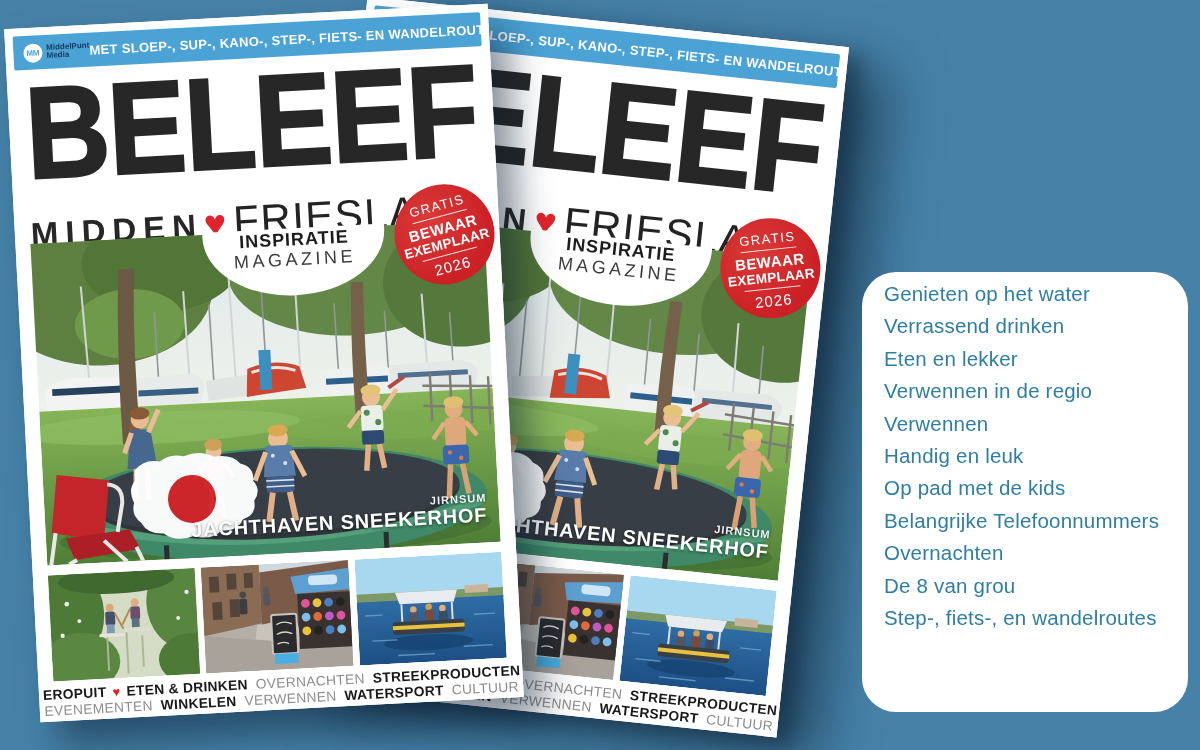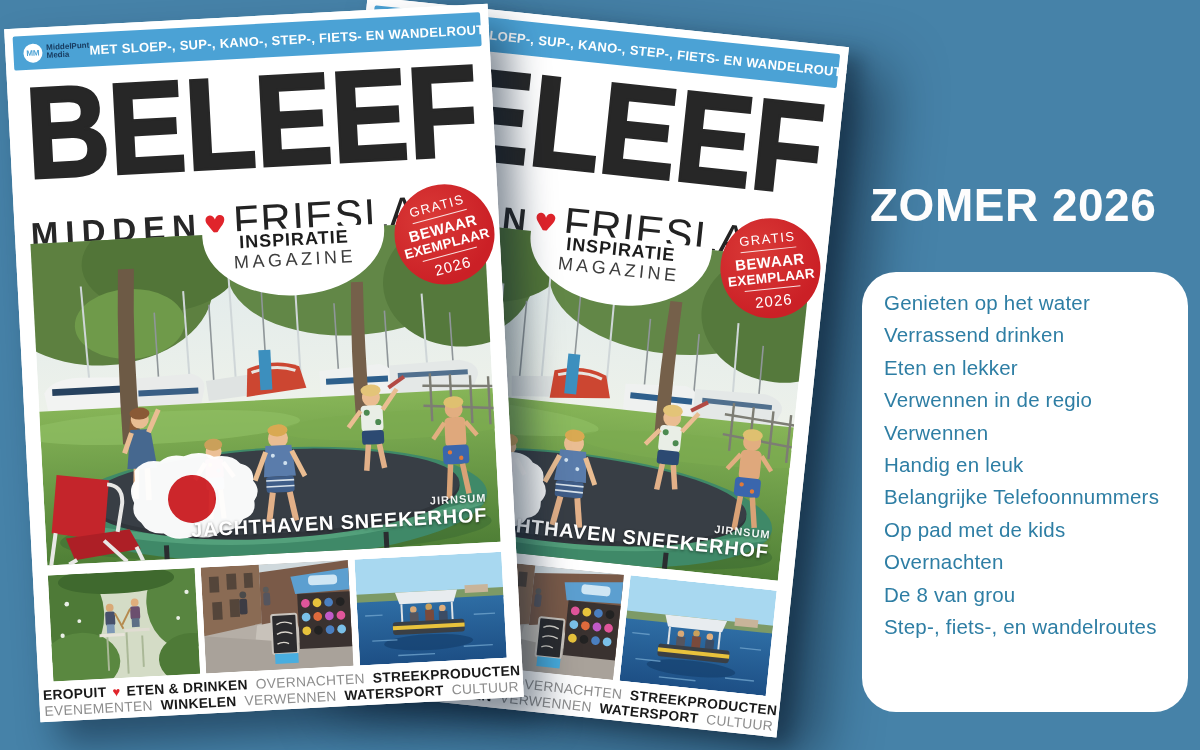--- a/index.html
+++ b/index.html
@@ -66,21 +66,21 @@
   .footercats{position:absolute;left:0;right:0;top:660px;text-align:center;line-height:16px;}
   .fline{white-space:nowrap;font-size:13.8px;letter-spacing:.3px;}
   .fb{font-weight:bold;color:#191919;margin:0 4px;}
   .fg{color:#8d8d8d;margin:0 4px;}
   .fheart{color:#E0242B;font-size:13px;margin:0 2px;}
 
   
   .panel-title{position:absolute;left:870px;top:178px;font-size:46px;font-weight:bold;color:#fdfdfd;
                letter-spacing:.5px;}
   .topics-card{position:absolute;left:862px;top:272px;width:326px;height:440px;background:#fff;
-               border-radius:34px;box-sizing:border-box;padding:15px 10px 0 22px;}
+               border-radius:34px;box-sizing:border-box;padding:6px 10px 0 22px;}
   .topics-card ul{list-style:none;margin:0;padding:0;}
   .topics-card li{font-size:20.5px;line-height:32.4px;color:#2E7EA4;letter-spacing:.2px;white-space:nowrap;}
 </style>
 </head>
 <body>
 
 <div class="stage">
 
   <div class="mag mag-back">
       <div class="cover">
@@ -763,30 +763,29 @@
           <span class="fb">EROPUIT</span><span class="fheart">♥</span><span class="fb">ETEN &amp; DRINKEN</span><span class="fg">OVERNACHTEN</span><span class="fb">STREEKPRODUCTEN</span>
         </div>
         <div class="fline">
           <span class="fg">EVENEMENTEN</span><span class="fb">WINKELEN</span><span class="fg">VERWENNEN</span><span class="fb">WATERSPORT</span><span class="fg">CULTUUR</span>
         </div>
       </div>
 
     </div>
   </div>
 
-  <div class="panel-title">ZOMER 2026</div>
   <div class="topics-card">
     <ul>
         <li class="topic">Genieten op het water</li>
         <li class="topic">Verrassend drinken</li>
         <li class="topic">Eten en lekker</li>
         <li class="topic">Verwennen in de regio</li>
         <li class="topic">Verwennen</li>
         <li class="topic">Handig en leuk</li>
+        <li class="topic">Op pad met de kids</li>
         <li class="topic">Belangrijke Telefoonnummers</li>
-        <li class="topic">Op pad met de kids</li>
         <li class="topic">Overnachten</li>
         <li class="topic">De 8 van grou</li>
         <li class="topic">Step-, fiets-, en wandelroutes</li>
       </ul>
   </div>
 
 </div>
 
 </body></html>

